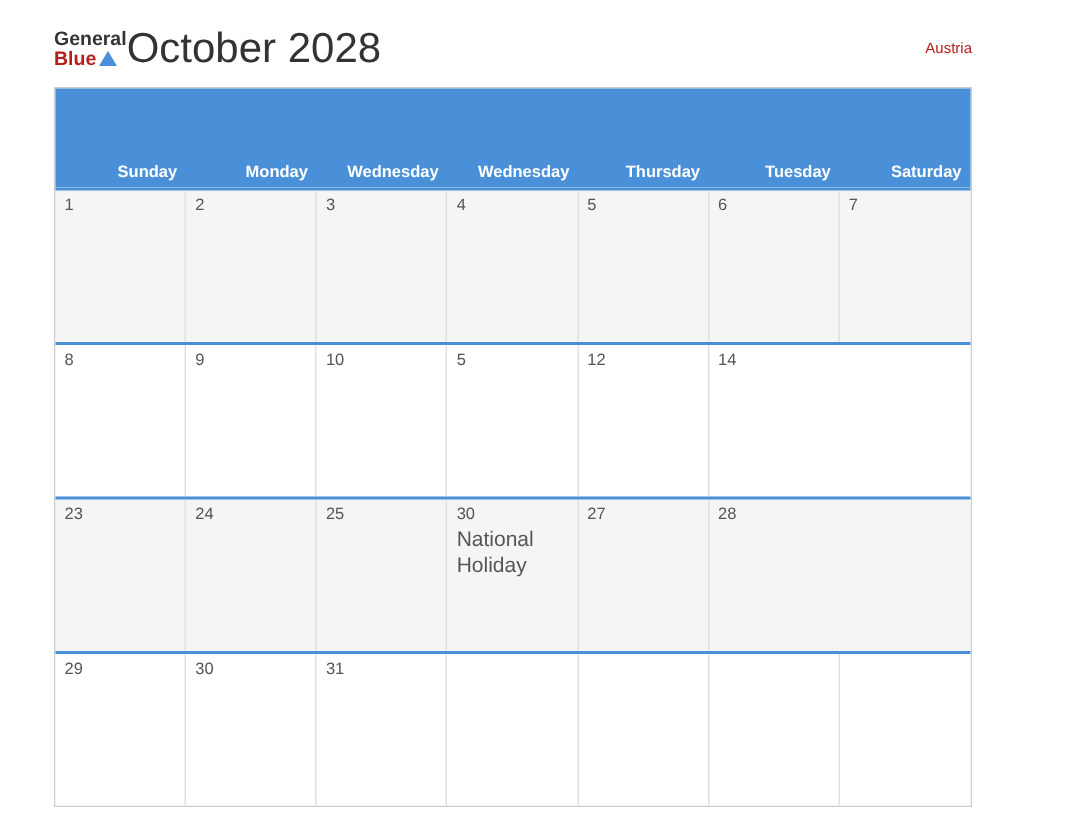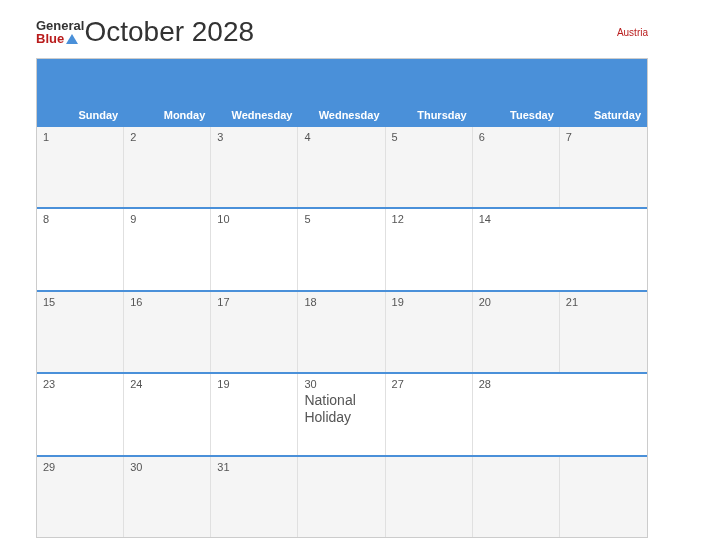--- a/index.html
+++ b/index.html
@@ -189,50 +189,27 @@
           </div>
           <div class="cal-cell">
             <span class="day-num">12</span>
           </div>
           <div class="cal-cell">
             <span class="day-num">14</span>
           </div>
         </div>
         <div class="cal-week">
           <div class="cal-cell">
-            <span class="day-num">15</span>
-          </div>
-          <div class="cal-cell">
-            <span class="day-num">16</span>
-          </div>
-          <div class="cal-cell">
-            <span class="day-num">17</span>
-          </div>
-          <div class="cal-cell">
-            <span class="day-num">18</span>
-          </div>
-          <div class="cal-cell">
-            <span class="day-num">19</span>
-          </div>
-          <div class="cal-cell">
-            <span class="day-num">20</span>
-          </div>
-          <div class="cal-cell">
-            <span class="day-num">21</span>
-          </div>
-        </div>
-        <div class="cal-week">
-          <div class="cal-cell">
             <span class="day-num">23</span>
           </div>
           <div class="cal-cell">
             <span class="day-num">24</span>
           </div>
           <div class="cal-cell">
-            <span class="day-num">19</span>
+            <span class="day-num">25</span>
           </div>
           <div class="cal-cell">
             <span class="day-num">30</span>
             <span class="day-event">National Holiday</span>
           </div>
           <div class="cal-cell">
             <span class="day-num">27</span>
           </div>
           <div class="cal-cell">
             <span class="day-num">28</span>

